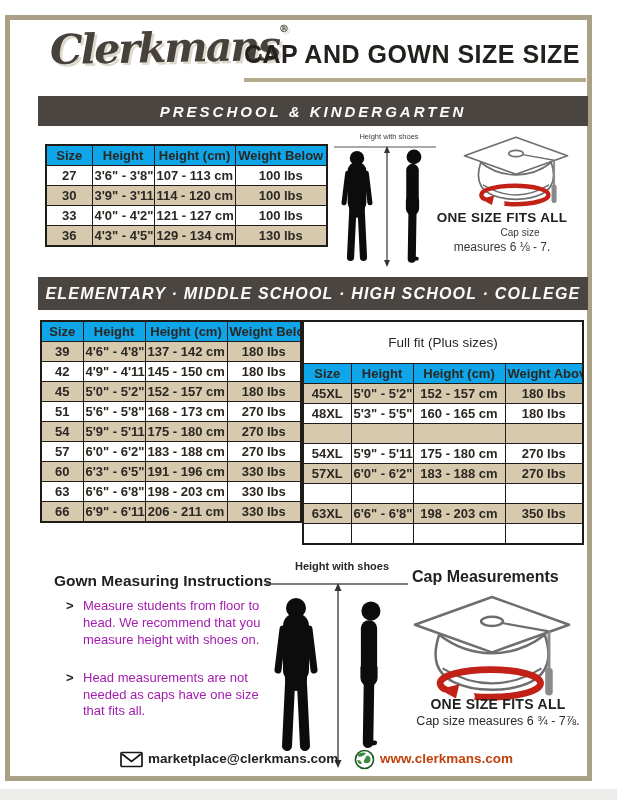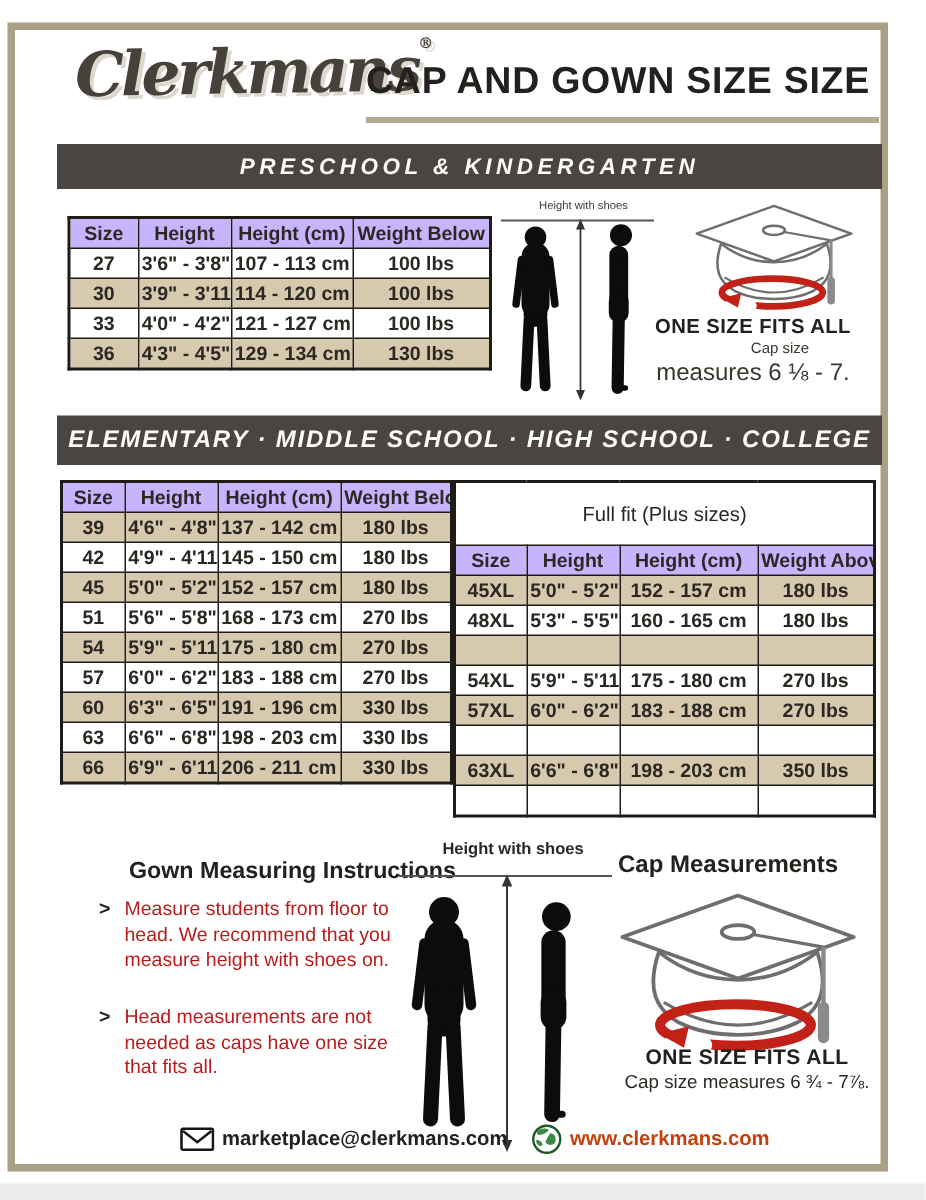--- a/index.html
+++ b/index.html
@@ -30,39 +30,39 @@
     display:flex;align-items:center;justify-content:center;font-style:italic;}
   .banner1{top:76px;height:30px;font-size:15px;font-weight:600;letter-spacing:3px;}
   .banner2{top:257px;height:33px;font-size:16px;font-weight:600;letter-spacing:1.2px;}
 
   
   table.sizetable{border-collapse:collapse;border:2px solid #1f1c18;background:#fff;table-layout:fixed;}
   .sizetable th,.sizetable td{
     border:1.5px solid #1f1c18;height:19px;padding:0 2px;text-align:center;vertical-align:middle;
     font-size:13px;font-weight:600;color:#2b2722;white-space:nowrap;overflow:hidden;
   }
-  .sizetable th{font-weight:700;background:#c4b5fd;}
+  .sizetable th{font-weight:700;background:#0ea5e9;}
   .tan-row-a tr:nth-child(odd):not(:first-child) td{background:#d6c9ae;}   
   .tan-row-b tr:nth-child(even) td{background:#d6c9ae;}                    
   td.fullfit-title{height:41px;font-weight:400;font-size:13.5px;background:#fff;}
 
   .kids-table{left:35px;top:124px;width:281px;}
   .main-table{left:30px;top:300px;width:260px;}
   .plus-table{left:292px;top:300px;width:280px;}
 
   
   .measure-label-small{left:336px;top:112px;width:86px;font-size:7.5px;color:#3a3a3a;text-align:center;}
   .kids-onesize{left:410px;top:190px;width:164px;text-align:center;font-size:13.5px;font-weight:700;color:#23211e;letter-spacing:.3px;}
   .kids-capsize1{left:428px;top:207px;width:164px;text-align:center;font-size:10px;font-weight:500;color:#3a362f;}
-  .kids-capsize2{left:410px;top:220px;width:164px;text-align:center;font-size:16px;font-weight:500;color:#3a362f;}
-
-  
-  .instr-title{left:44px;top:552px;font-size:15.5px;font-weight:700;color:#23211e;margin-left:32px;}
+  .kids-capsize2{left:410px;top:220px;width:164px;text-align:center;font-size:12px;font-weight:500;color:#3a362f;}
+
+  
+  .instr-title{left:44px;top:552px;font-size:15.5px;font-weight:700;color:#23211e;}
   .instr-list{left:56px;top:578px;width:214px;margin:0;padding:0;list-style:none;}
-  .instr-list li{position:relative;padding-left:17px;margin-bottom:21px;font-size:13px;line-height:1.3;font-weight:500;color:#b91c1c;}
+  .instr-list li{position:relative;padding-left:17px;margin-bottom:21px;font-size:13px;line-height:1.3;font-weight:500;color:#a21caf;}
   .instr-list li::before{content:">";position:absolute;left:0;top:0;font-weight:800;color:#23211e;}
   .measure-label-adult{left:276px;top:540px;width:112px;font-size:11px;font-weight:700;color:#2b2824;text-align:center;}
   .capm-title{left:402px;top:548px;width:176px;text-align:left;font-size:16px;font-weight:700;color:#23211e;}
   .adult-onesize{left:402px;top:676px;width:172px;text-align:center;font-size:14px;font-weight:700;color:#23211e;letter-spacing:.3px;}
   .adult-capsize{left:394px;top:694px;width:188px;text-align:center;font-size:12.5px;font-weight:500;color:#2e2a25;}
 
   
   .footer-email{left:138px;top:731px;font-size:13.5px;font-weight:700;color:#23211e;}
   .footer-site{left:370px;top:731px;font-size:13.5px;font-weight:700;color:#c2410c;}
   svg{display:block;}

